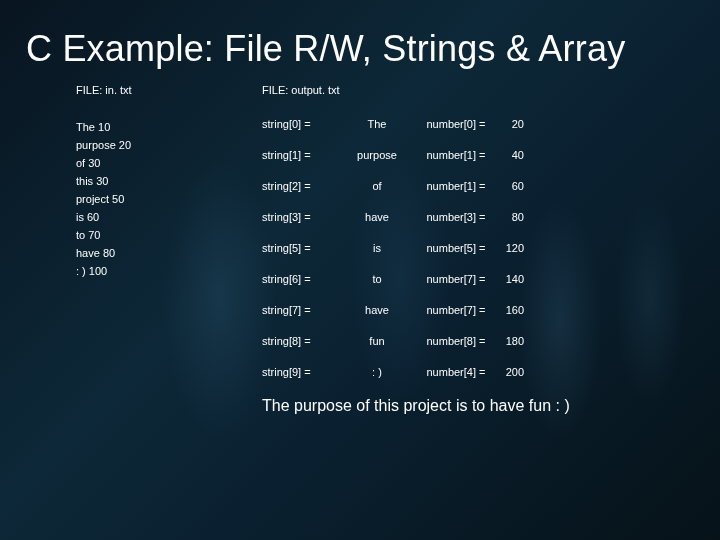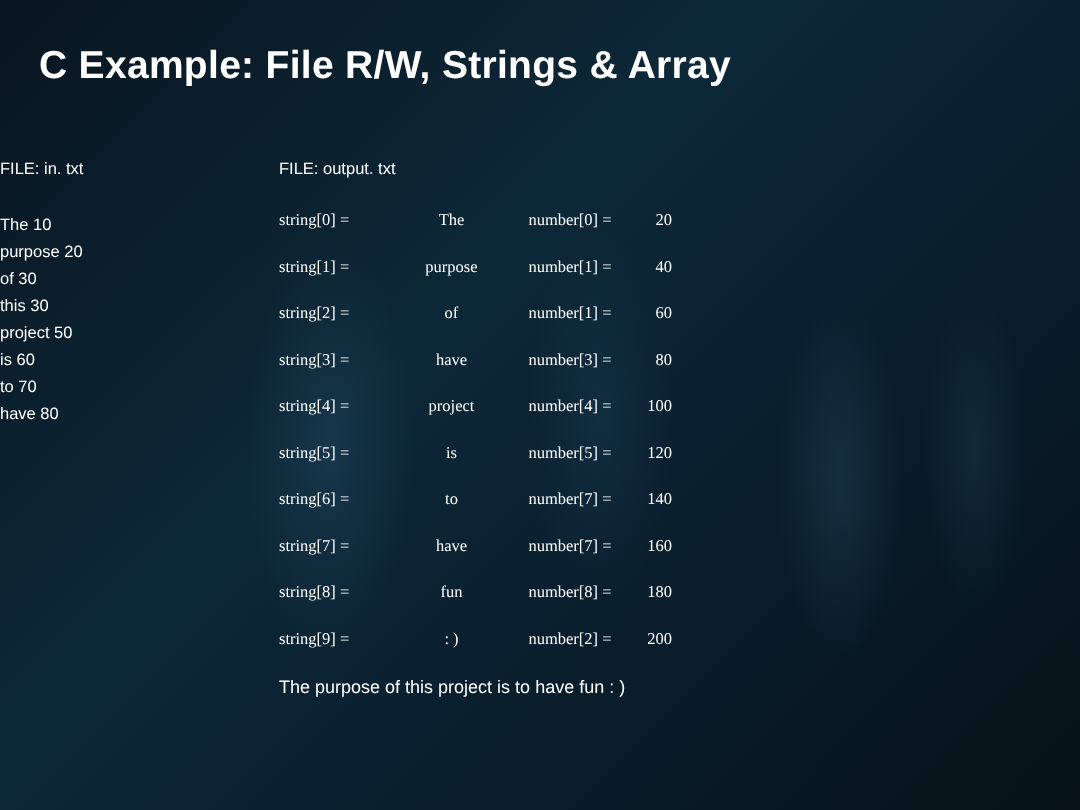--- a/index.html
+++ b/index.html
@@ -18,85 +18,85 @@
     position: absolute;
     top: 0; left: 0; right: 0; bottom: 0;
     background:
       radial-gradient(ellipse 80px 200px at 220px 300px, rgba(80,140,180,0.15), transparent 70%),
       radial-gradient(ellipse 70px 180px at 400px 280px, rgba(60,120,160,0.12), transparent 70%),
       radial-gradient(ellipse 60px 170px at 560px 320px, rgba(90,150,190,0.15), transparent 70%),
       radial-gradient(ellipse 50px 150px at 650px 300px, rgba(80,140,180,0.12), transparent 70%);
     pointer-events: none;
   }
   .title {
-    font-size: 26px;
-    font-weight: bold;
+    font-size: 36px;
+    font-weight: normal;
     padding: 28px 0 14px 26px;
     letter-spacing: 0.2px;
     position: relative;
   }
   .content {
     display: flex;
+    padding-left: 76px;
     font-size: 11px;
     position: relative;
-    margin-top: 34px;
   }
   .col-left {
     width: 186px;
   }
   .col-right {
     flex: 1;
   }
   .file-header {
     margin-bottom: 22px;
   }
   .in-line {
     line-height: 18px;
   }
   .out-row {
     margin-bottom: 19px;
   }
-  .out-row span { display: inline-block; font-family: Liberation Serif, serif; }
+  .out-row span { display: inline-block; }
   .sk { width: 86px; text-align: left; }
   .sv { width: 58px; text-align: center; }
   .nk { width: 88px; text-align: center; padding-left: 12px; }
   .nv { width: 30px; text-align: right; }
   .summary {
     margin-top: 4px;
-    font-size: 12px;
+    font-size: 16px;
   }
 </style>
 </head>
 <body>
 
 <div class="title">C Example: File R/W, Strings &amp; Array</div>
 
 <div class="content">
   <div class="col-left">
     <div class="file-header">FILE: in. txt</div>
     <div id="in-lines">
         <div class="in-line">The 10</div>
         <div class="in-line">purpose 20</div>
         <div class="in-line">of 30</div>
         <div class="in-line">this 30</div>
         <div class="in-line">project 50</div>
         <div class="in-line">is 60</div>
         <div class="in-line">to 70</div>
         <div class="in-line">have 80</div>
+        <div class="in-line">: ) 100</div>
       </div>
   </div>
   <div class="col-right">
     <div class="file-header">FILE: output. txt</div>
     <div id="out-rows">
         <div class="out-row"><span class="sk">string[0] =</span><span class="sv">The</span><span class="nk">number[0] =</span><span class="nv">20</span></div>
         <div class="out-row"><span class="sk">string[1] =</span><span class="sv">purpose</span><span class="nk">number[1] =</span><span class="nv">40</span></div>
         <div class="out-row"><span class="sk">string[2] =</span><span class="sv">of</span><span class="nk">number[1] =</span><span class="nv">60</span></div>
         <div class="out-row"><span class="sk">string[3] =</span><span class="sv">have</span><span class="nk">number[3] =</span><span class="nv">80</span></div>
-        <div class="out-row"><span class="sk">string[4] =</span><span class="sv">project</span><span class="nk">number[4] =</span><span class="nv">100</span></div>
         <div class="out-row"><span class="sk">string[5] =</span><span class="sv">is</span><span class="nk">number[5] =</span><span class="nv">120</span></div>
         <div class="out-row"><span class="sk">string[6] =</span><span class="sv">to</span><span class="nk">number[7] =</span><span class="nv">140</span></div>
         <div class="out-row"><span class="sk">string[7] =</span><span class="sv">have</span><span class="nk">number[7] =</span><span class="nv">160</span></div>
         <div class="out-row"><span class="sk">string[8] =</span><span class="sv">fun</span><span class="nk">number[8] =</span><span class="nv">180</span></div>
-        <div class="out-row"><span class="sk">string[9] =</span><span class="sv">: )</span><span class="nk">number[2] =</span><span class="nv">200</span></div>
+        <div class="out-row"><span class="sk">string[9] =</span><span class="sv">: )</span><span class="nk">number[4] =</span><span class="nv">200</span></div>
       </div>
     <div class="summary">The purpose of this project is to have fun : )</div>
   </div>
 </div>
 
 </body></html>

